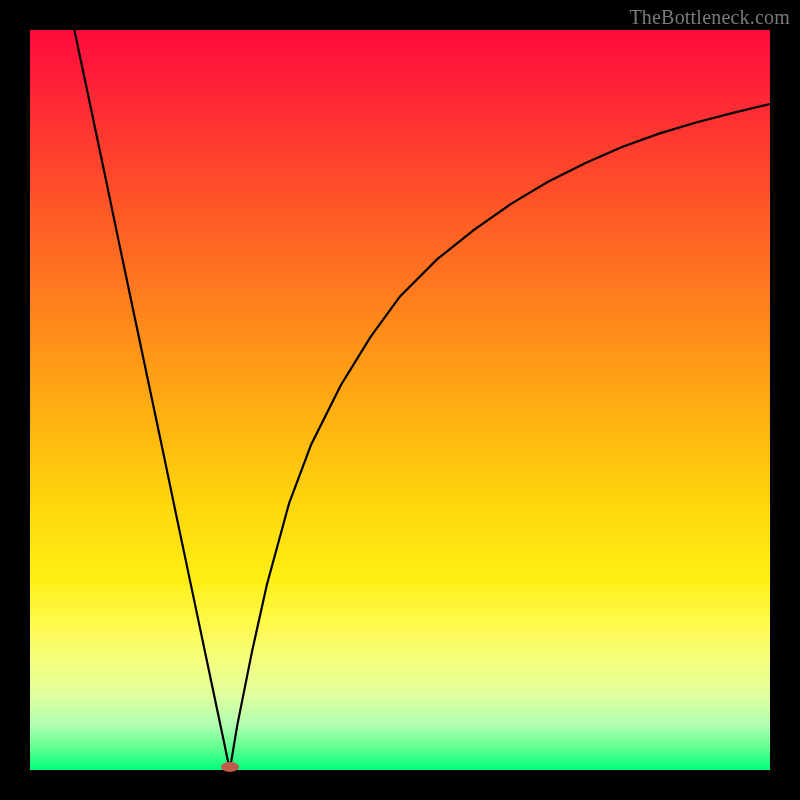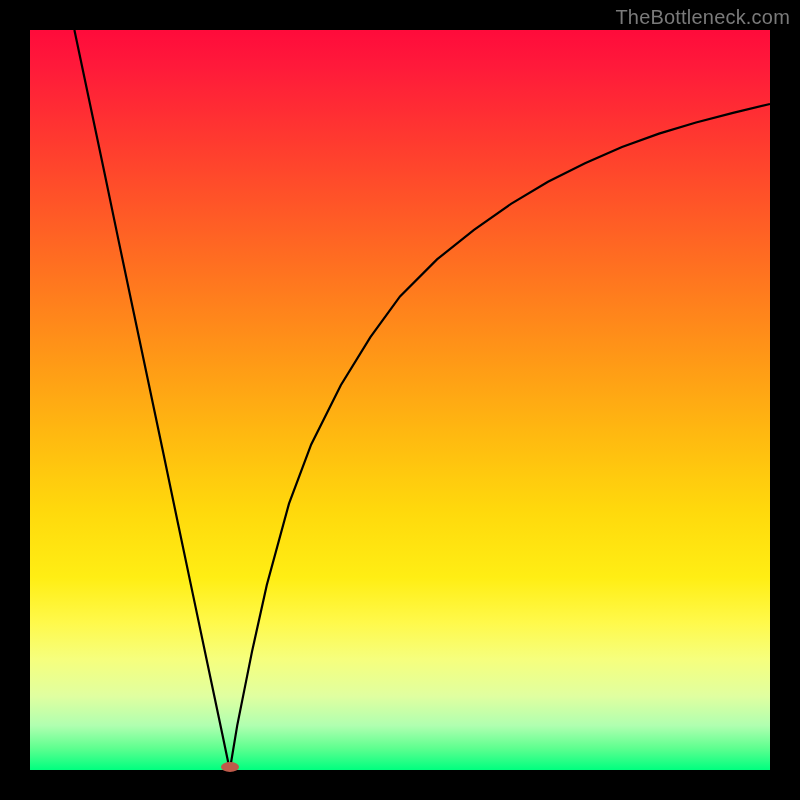--- a/index.html
+++ b/index.html
@@ -30,21 +30,21 @@
       #f6ff7d 85%,
       #e0ffa0 90%,
       #b0ffb0 94%,
       #60ff90 97%,
       #00ff7f 100%);
   }
   .watermark {
     position: absolute;
     top: 6px;
     right: 10px;
-    font-family: Liberation Sans, sans-serif;
+    font-family: Liberation Serif, serif;
     font-size: 20px;
     color: #7a7a7a;
     letter-spacing: 0.2px;
   }
   .marker {
     position: absolute;
     left: 192px;
     bottom: 0px;
     width: 18px;
     height: 10px;

